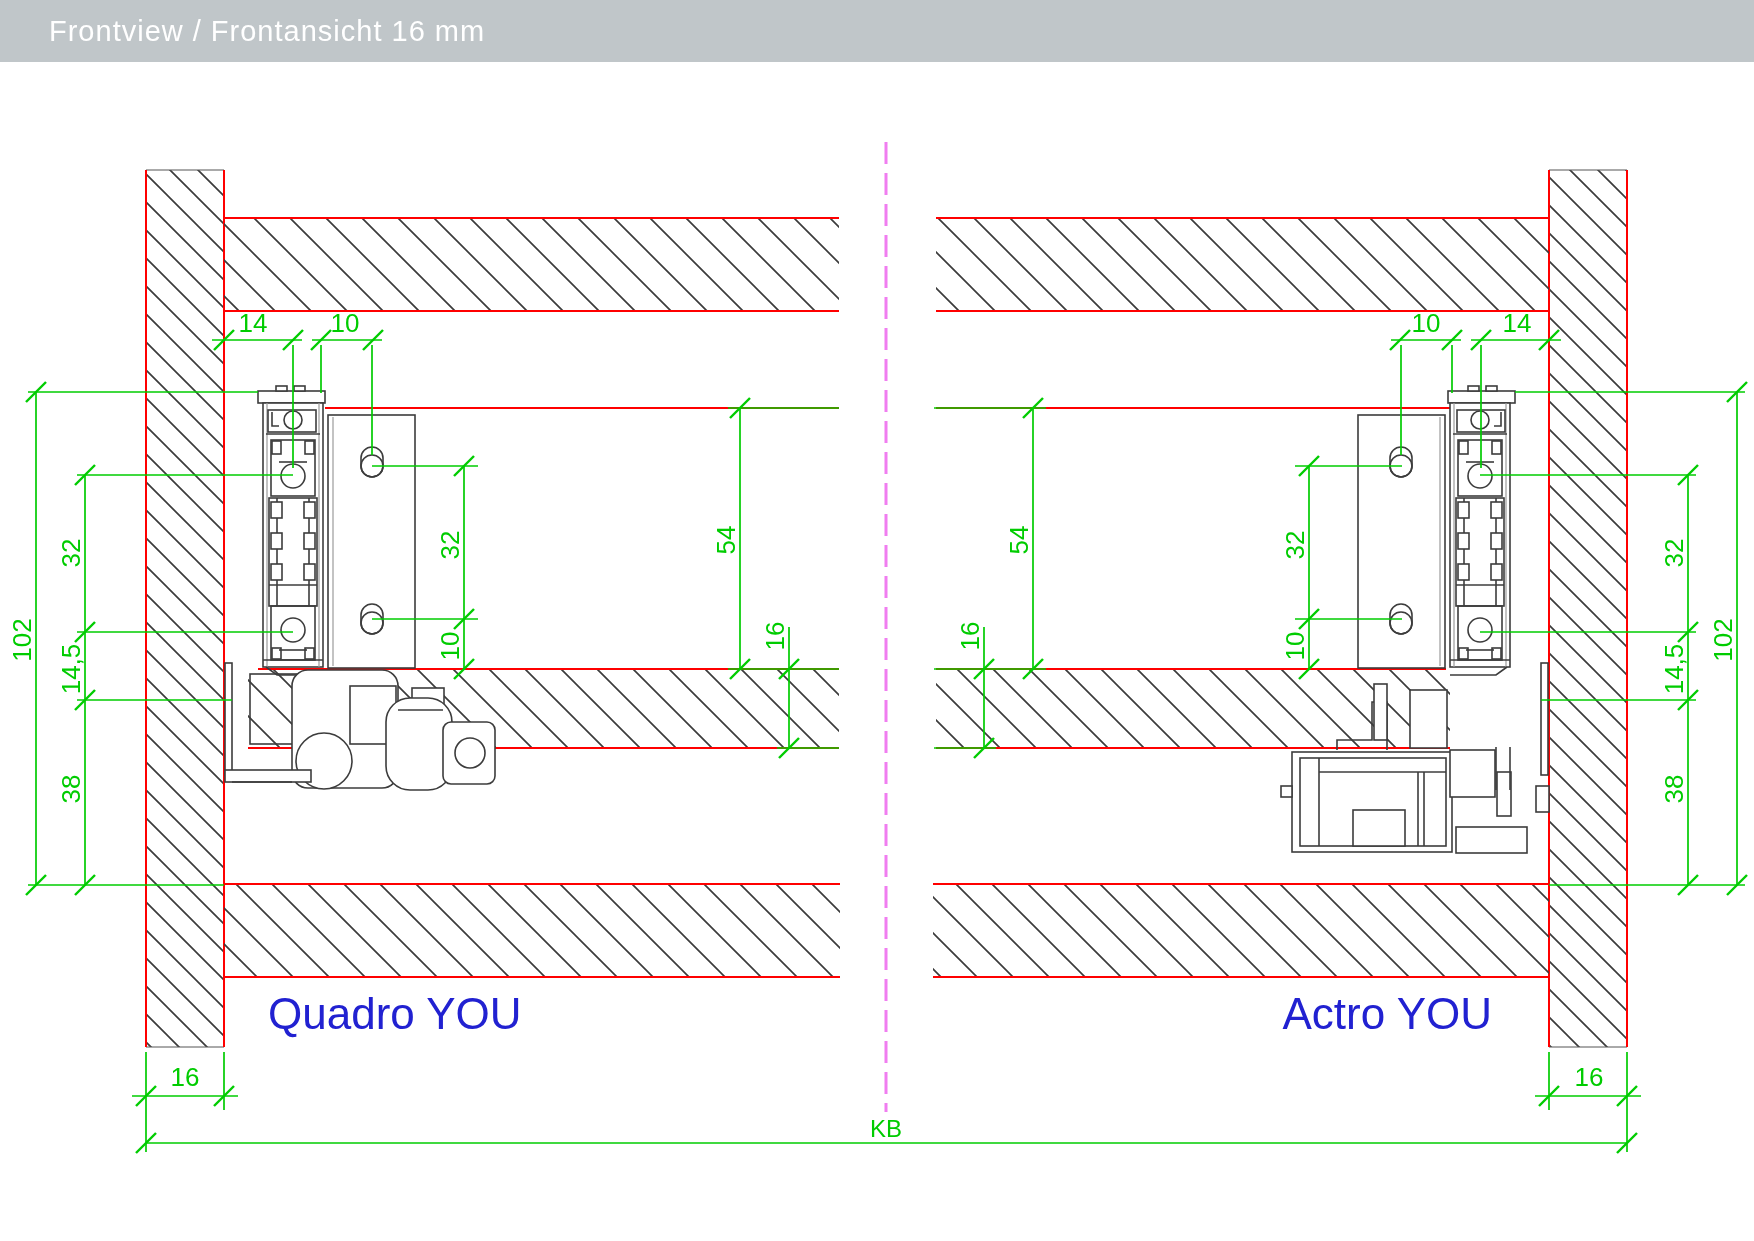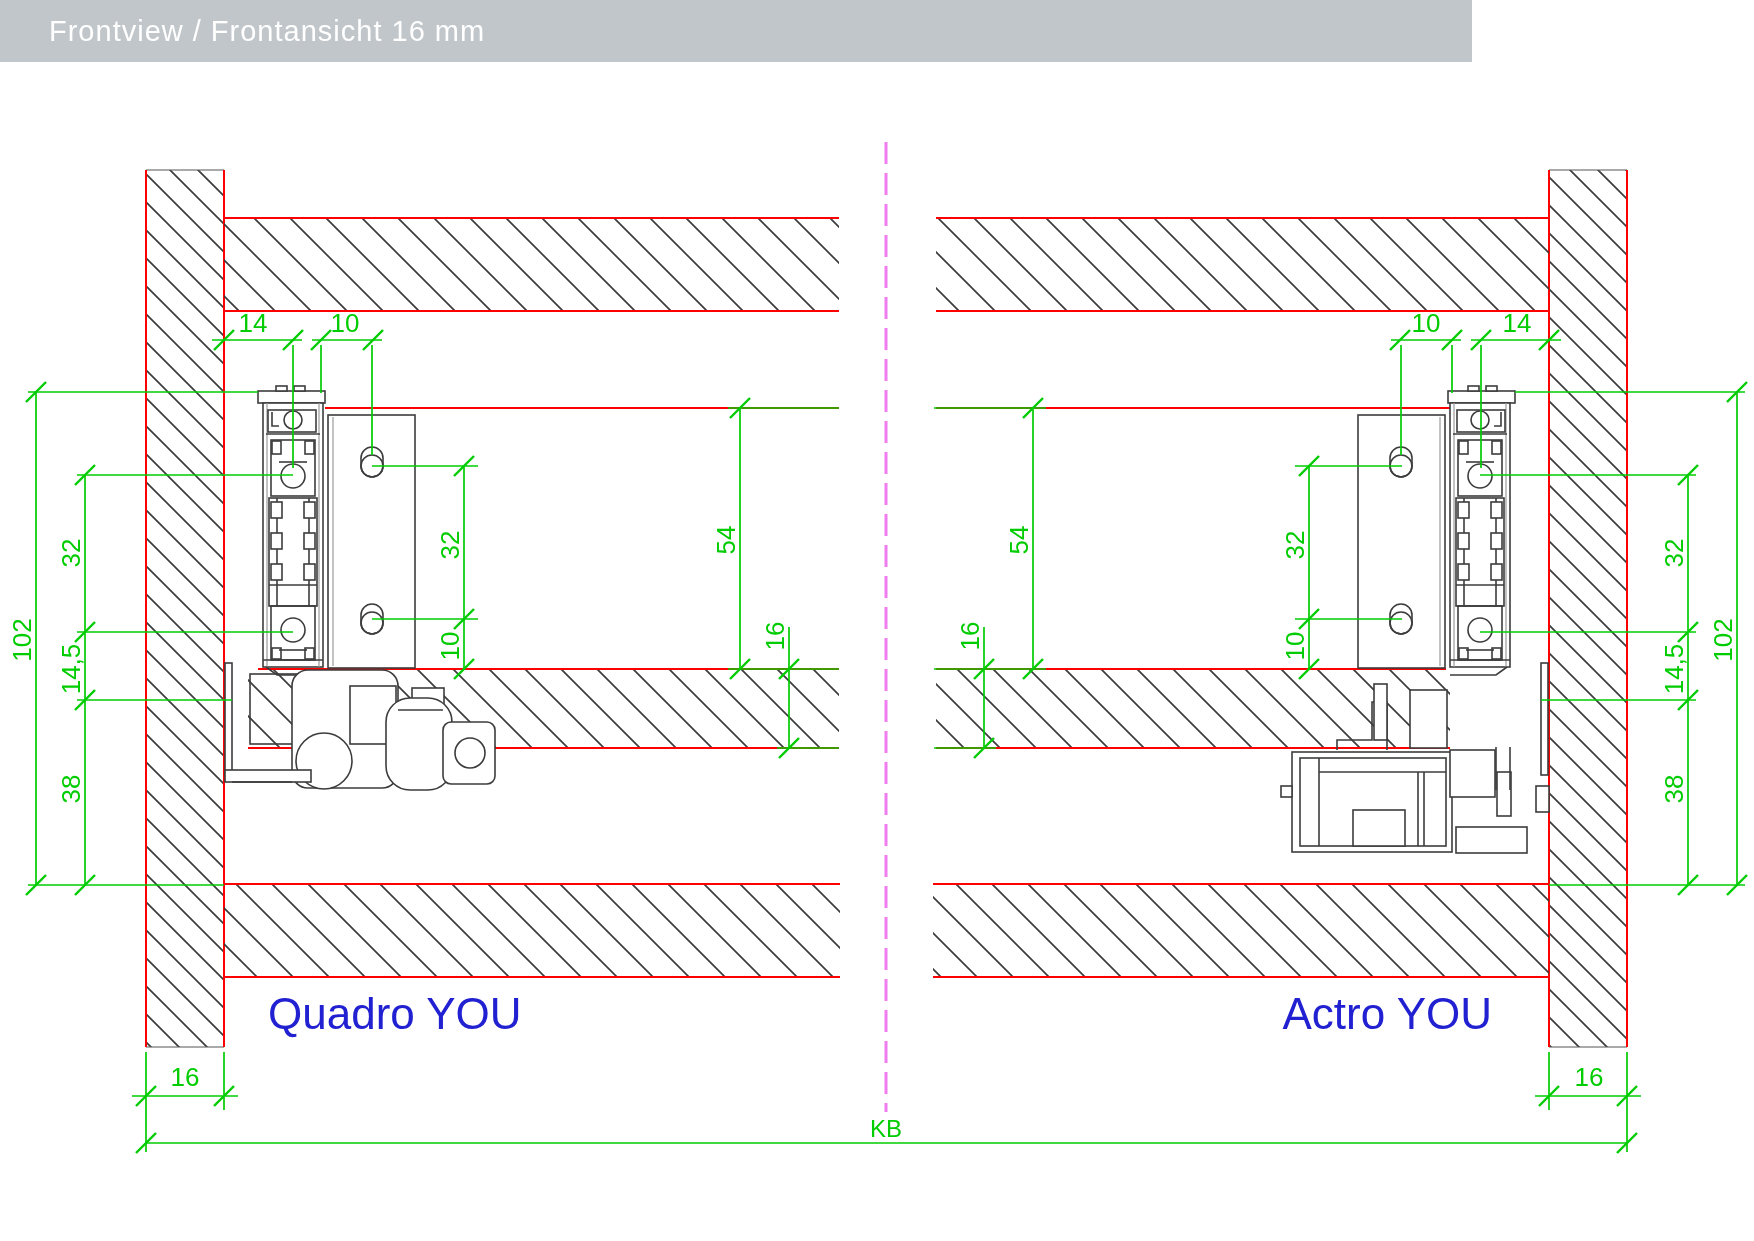--- a/index.html
+++ b/index.html
@@ -1,18 +1,18 @@
 <!DOCTYPE html>
 <html style="--dim_green: #00cc00; --line_red: #ff0000; --centerline_pink: #f07df0; --label_blue: #2121d1; --header_bg: #c0c6c9; --header_text: #ffffff; --hardware_dark: #3c3c3c;"><head>
 <meta charset="utf-8">
 <style>
   html,body{margin:0;padding:0;background:#fff;}
   #stage{position:relative;width:1754px;height:1241px;background:#fff;overflow:hidden;
          font-family:"Liberation Sans", sans-serif;}
-  #titlebar{position:absolute;left:0;top:0;width:1472px;height:62px;
+  #titlebar{position:absolute;left:0;top:0;width:1754px;height:62px;
             background:var(--header_bg,#c0c6c9);display:flex;align-items:center;}
   #titlebar .t{color:var(--header_text,#fff);font-size:29px;letter-spacing:1px;
                padding-left:49px;font-weight:400;}
   svg{position:absolute;left:0;top:0;}
   .red{stroke:var(--line_red,#f00);stroke-width:2;fill:none;}
   .grn{stroke:var(--dim_green,#0c0);stroke-width:1.7;fill:none;}
   .tick{stroke:var(--dim_green,#0c0);stroke-width:2.4;fill:none;}
   .dimtxt{fill:var(--dim_green,#0c0);font-size:26px;}
   .kbtxt{fill:var(--dim_green,#0c0);font-size:24px;}
   .bluelbl{fill:var(--label_blue,#2121d1);font-size:44px;}

